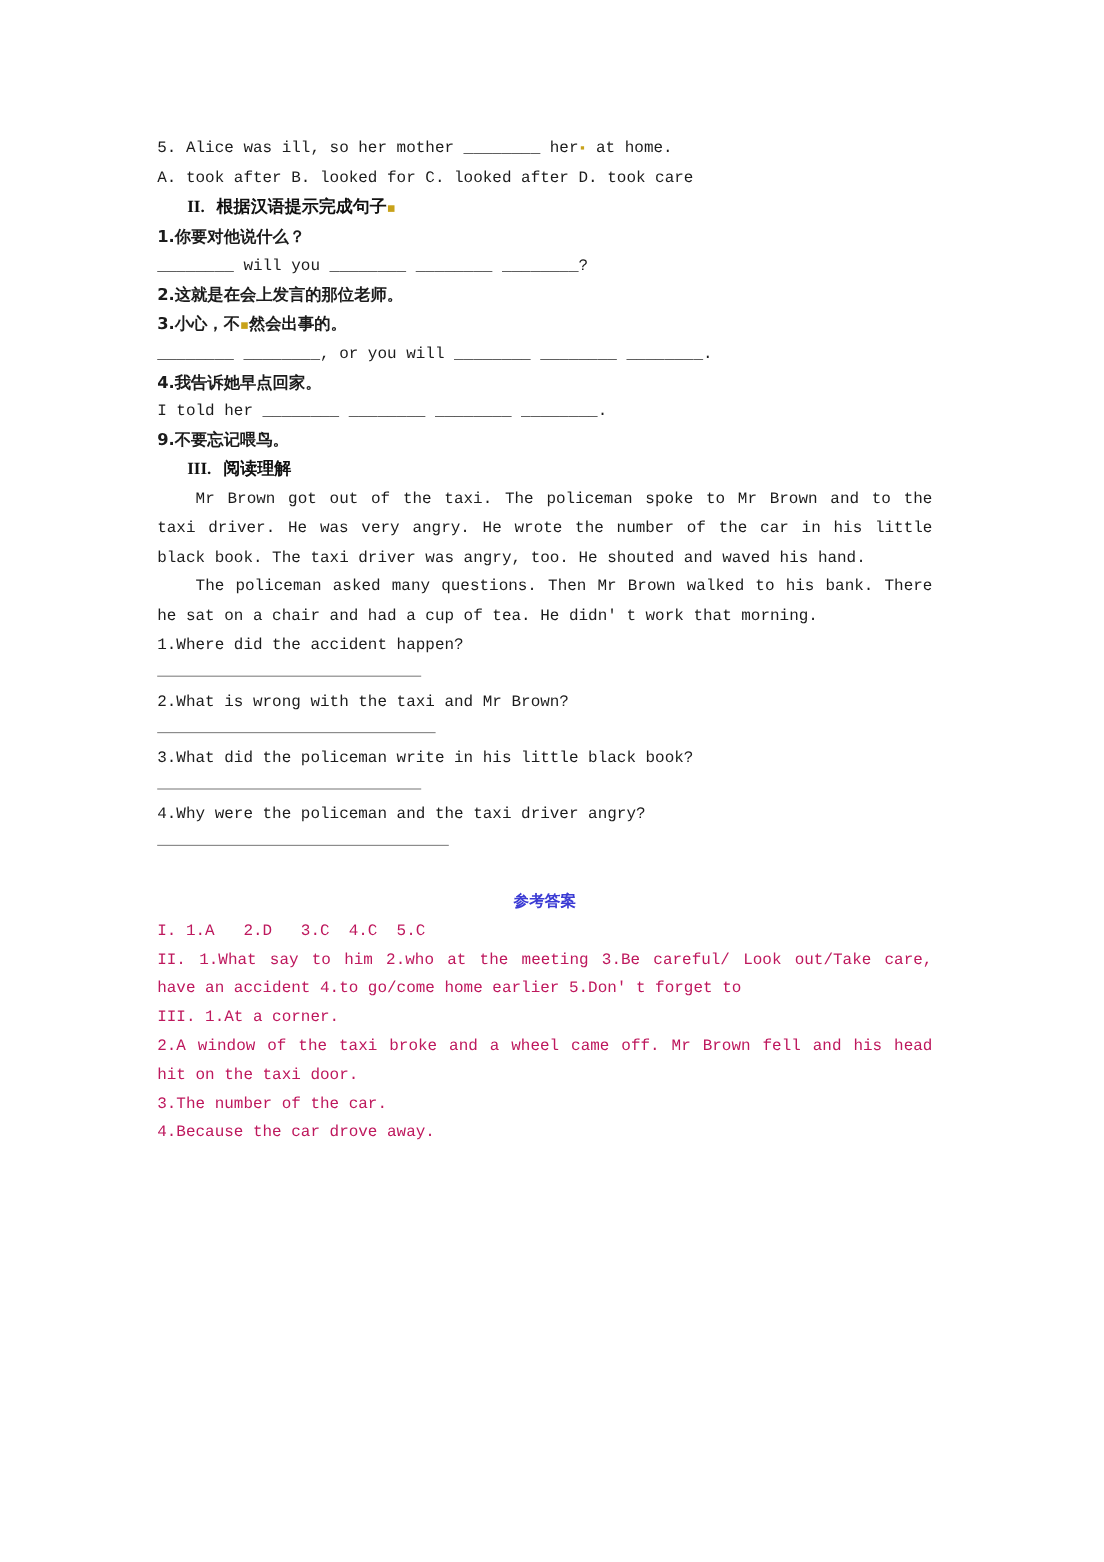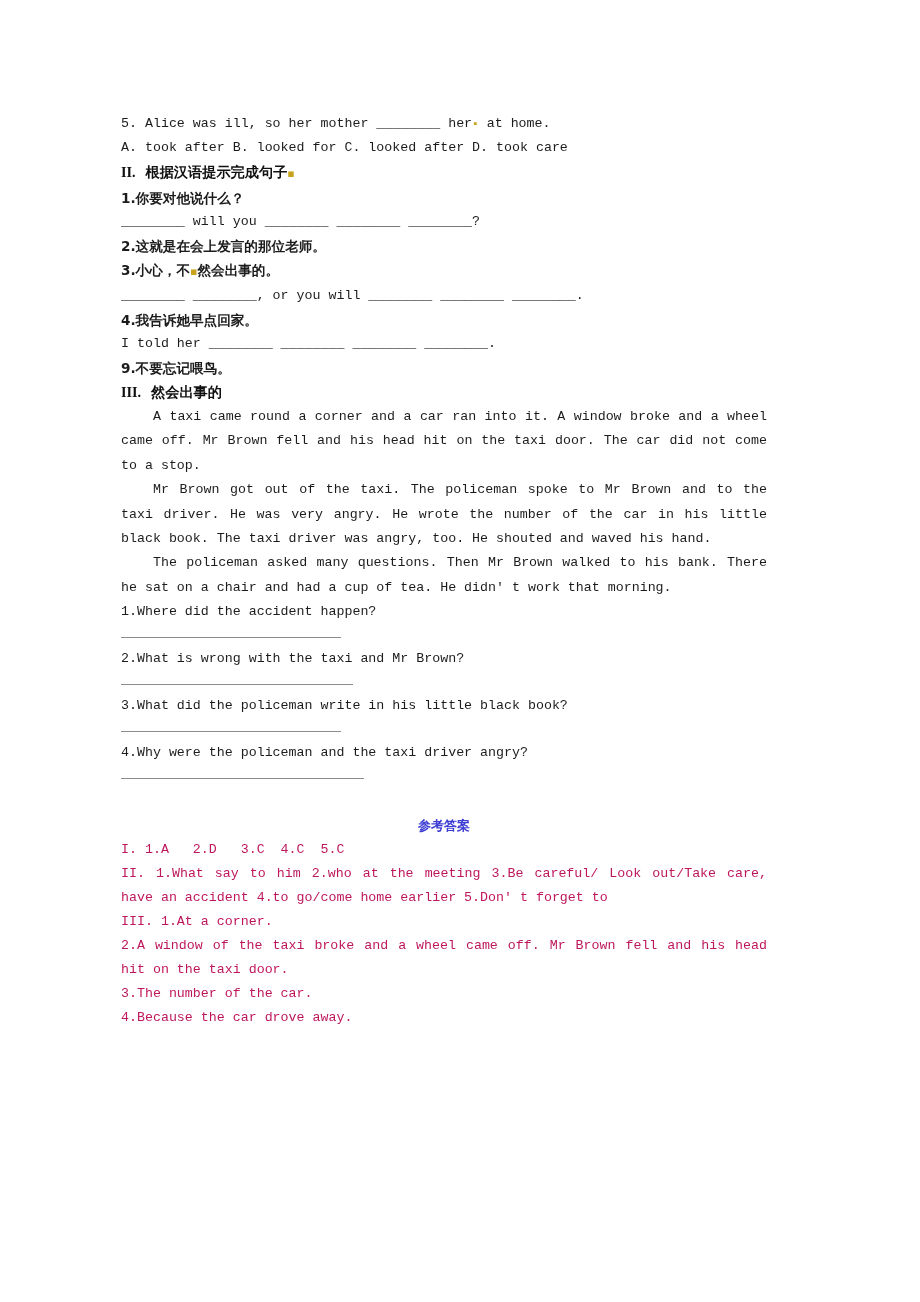--- a/index.html
+++ b/index.html
@@ -10,21 +10,21 @@
   body {
     width: 920px;
     height: 1302px;
     position: relative;
     font-family: "Liberation Mono", "DejaVu Sans Mono", monospace;
     color: #1a1a1a;
     -webkit-font-smoothing: none;
   }
   .page {
     position: absolute;
-    left: 121px;
+    left: 131px;
     top: 112px;
     width: 646px;
   }
 
   
   .line {
     font-size: 13.3px;
     line-height: 24px;
     white-space: pre-wrap;
     letter-spacing: 0px;
@@ -36,20 +36,21 @@
     line-height: 24px;
     color: #1c1c1c;
     font-weight: bold;
   }
   .cn-head {
     font-family: "DejaVu Sans", "Liberation Sans", sans-serif;
     font-weight: bold;
     font-size: 14.2px;
     line-height: 25px;
     color: #111111;
+    margin-left: 25px;
   }
   .cn-head .roman {
     font-family: "Liberation Serif", "DejaVu Serif", serif;
     font-weight: bold;
   }
   .mark {
     color: #c8a21a;
     font-size: 11px;
   }
 
@@ -109,23 +110,22 @@
   <div class="cn">2.这就是在会上发言的那位老师。</div>
 
   <div class="cn"><span>3.小心，不</span><span class="mark">▪</span><span>然会出事的。</span></div>
   <div class="line">________ ________, or you will ________ ________ ________.</div>
 
   <div class="cn">4.我告诉她早点回家。</div>
   <div class="line">I told her ________ ________ ________ ________.</div>
 
   <div class="cn">9.不要忘记喂鸟。</div>
 
-  <div class="cn-head"><span class="roman">III.</span>&nbsp; <span>然会出事的</span></div>
+  <div class="cn-head"><span class="roman">III.</span>&nbsp; <span>阅读理解</span></div>
 
-  <div class="para">A taxi came round a corner and a car ran into it. A window broke and a wheel came off. Mr Brown fell and his head hit on the taxi door. The car did not come to a stop.</div>
   <div class="para">Mr Brown got out of the taxi. The policeman spoke to Mr Brown and to the taxi driver. He was very angry. He wrote the number of the car in his little black book. The taxi driver was angry, too. He shouted and waved his hand.</div>
   <div class="para">The policeman asked many questions. Then Mr Brown walked to his bank. There he sat on a chair and had a cup of tea. He didn' t work that morning.</div>
 
   <div class="line">1.Where did the accident happen?</div>
   <div class="blank-rule w220"></div>
 
   <div class="line"><span>2.What is wrong with the taxi and Mr Brown?</span></div>
   <div class="blank-rule w232"></div>
 
   <div class="line">3.What did the policeman write in his little black book?</div>

